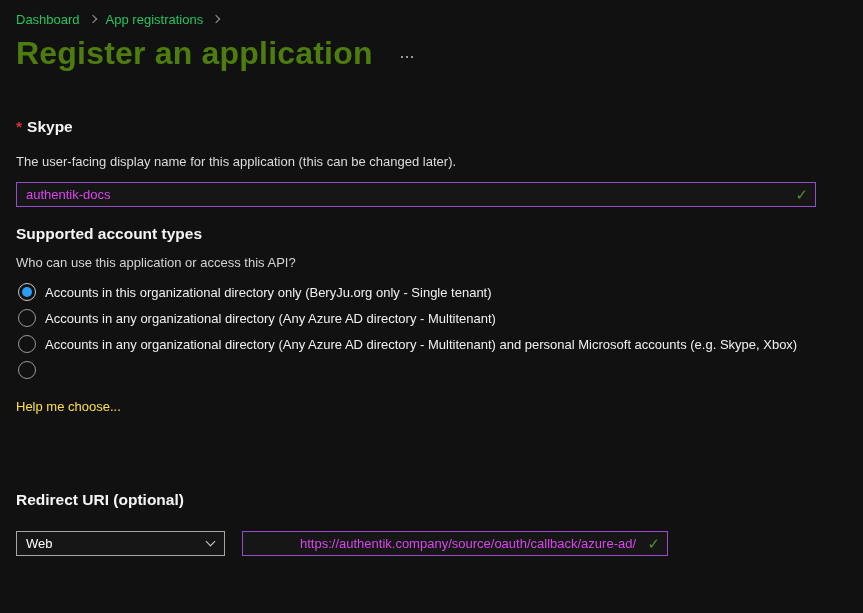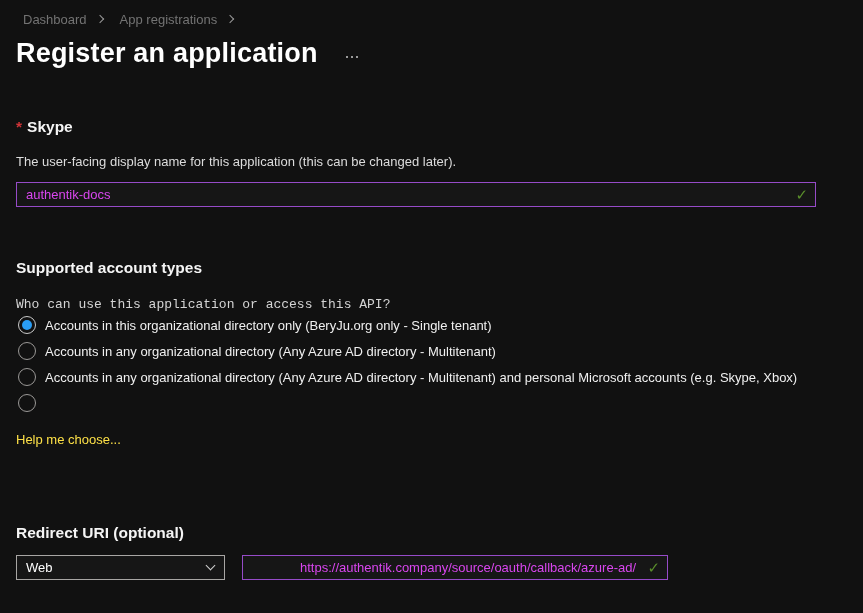--- a/index.html
+++ b/index.html
@@ -7,30 +7,30 @@
   body {
     background: #111111;
     color: #e8e8e8;
     font-family: "Liberation Sans", sans-serif;
     overflow: hidden;
   }
   .page { padding: 11px 16px 0 16px; position: relative; width: 863px; height: 613px; }
 
   
   .breadcrumb { display: flex; align-items: center; font-size: 13px; height: 16px; }
-  .crumb { color: #737373; cursor: pointer; text-decoration: none; margin-left: 7px; }
+  .crumb { color: #22c55e; cursor: pointer; text-decoration: none; }
   .crumb-sep {
     display: inline-block; width: 6px; height: 6px;
     border-right: 1.5px solid #9a9a9a; border-bottom: 1.5px solid #9a9a9a;
     transform: rotate(-45deg); margin: 0 10px 0 10px;
   }
 
   
   .title-row { display: flex; align-items: center; margin-top: 11px; height: 30px; }
-  .page-title { font-size: 27px; font-weight: bold; color: #ffffff; letter-spacing: 0.2px; }
+  .page-title { font-size: 32px; font-weight: bold; color: #4d7c0f; letter-spacing: 0.2px; }
   .more-dots { display: flex; gap: 3px; margin-left: 28px; margin-top: 8px; cursor: pointer; }
   .more-dots i { width: 2px; height: 2px; background: #9a9a9a; display: block; }
 
   
   .section-heading { font-size: 15.5px; font-weight: 700; color: #f5f5f5; }
   .required-star { color: #d13438; margin-right: 5px; font-weight: 700; }
   .desc-text { font-size: 13px; color: #dcdcdc; }
 
   
   .name-heading { margin-top: 50px; }
@@ -45,41 +45,41 @@
     flex: 1; background: transparent; border: none; outline: none;
     color: #d946ef; font-size: 13px; font-family: "Liberation Sans", sans-serif;
     padding: 0 24px 0 9px; height: 100%;
   }
   .valid-check {
     position: absolute; right: 7px; top: 3px;
     color: #5a8f2b; font-size: 15px; line-height: 18px; pointer-events: none;
   }
 
   
-  .acct-heading { margin-top: 52px; }
-  .acct-question { margin-top: 20px; color: #d4d4d4; font-family: Liberation Mono, monospace; }
-  .radio-group { }
+  .acct-heading { margin-top: 18px; }
+  .acct-question { margin-top: 12px; color: #d4d4d4; }
+  .radio-group { margin-top: 9px; }
   .radio-row { display: flex; align-items: center; height: 26px; cursor: pointer; }
   .radio-circle {
     width: 18px; height: 18px; border-radius: 50%;
     border: 1px solid #9a9896; margin-left: 2px; flex: none;
     display: flex; align-items: center; justify-content: center;
   }
   .radio-row.selected .radio-circle { border-color: #c9c9c9; }
   .radio-dot { width: 10px; height: 10px; border-radius: 50%; background: transparent; }
   .radio-row.selected .radio-dot { background: #2a9df4; }
   .radio-label { font-size: 13px; color: #f0f0f0; margin-left: 9px; white-space: nowrap; }
 
   .help-link { display: inline-block; margin-top: 16px; font-size: 13px; color: #fde047; cursor: pointer; }
 
   
   .redirect-heading { margin-top: 76px; }
   .redirect-desc { margin-top: 13px; width: 820px; line-height: 18px; }
 
-  .uri-row { display: flex; margin-top: 13px; }
+  .uri-row { display: flex; margin-top: 22px; }
   .platform-select {
     width: 209px; height: 25px; border: 1px solid #a8a6a4; background: #161616;
     display: flex; align-items: center; justify-content: space-between;
     padding: 0 10px 0 9px; cursor: pointer;
   }
   .platform-select .selected-value { font-size: 13px; color: #ffffff; }
   .chevron-down {
     display: inline-block; width: 7px; height: 7px;
     border-right: 1.5px solid #d0d0d0; border-bottom: 1.5px solid #d0d0d0;
     transform: rotate(45deg); margin-top: -4px;

